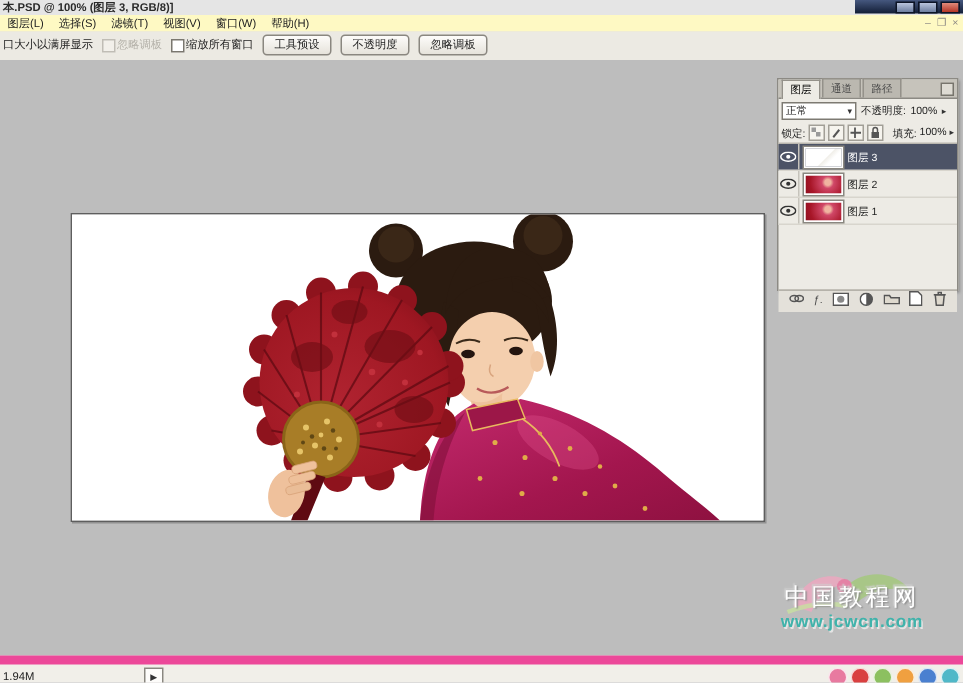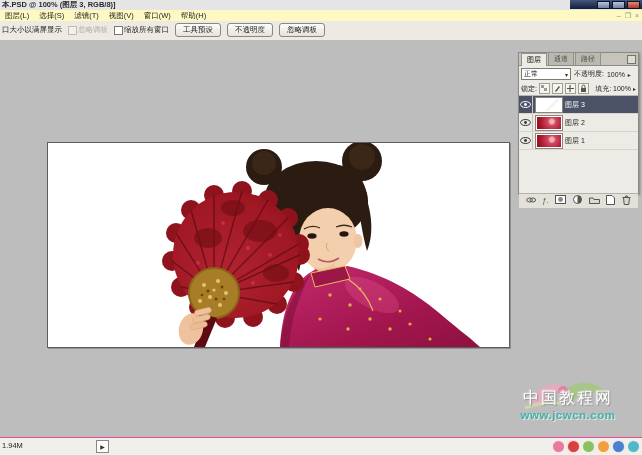--- a/index.html
+++ b/index.html
@@ -71,21 +71,21 @@
   .eye-cell{width:14px;height:17px;display:flex;align-items:center;justify-content:center;border-right:1px solid #c6c3bb;box-sizing:border-box;}
   .thumb{width:26px;height:14px;margin:0 3px;border:1px solid #fff;outline:1px solid #8a8780;box-sizing:border-box;}
   .thumb.red{background:radial-gradient(circle at 62% 38%, #f0b4a0 0 2px, #d04868 4px, #a81628 70%, #8e1020 100%);}
   .thumb.white{background:linear-gradient(135deg,#ffffff 55%,#f0eee8 56%,#ffffff 70%);}
   .layer-name{white-space:nowrap;}
   .lp-fill{height:43px;}
   .lp-bottom{height:14px;border-top:1px solid #b5b2aa;background:#e4e1da;display:flex;align-items:center;justify-content:space-evenly;}
   .lp-bottom .ico{color:#4a4a4a;font-size:7px;line-height:10px;}
 
   
-  .statusbar{position:absolute;left:0;top:437px;width:642px;height:18px;background:#f1efe9;border-top:1px solid #ec4899;box-sizing:border-box;padding-left:33px;}
+  .statusbar{position:absolute;left:0;top:437px;width:642px;height:18px;background:#f1efe9;border-top:6px solid #ec4899;box-sizing:border-box;padding-left:33px;}
   .doc-size{position:absolute;left:2px;top:3px;font-size:7.5px;color:#222;}
   .status-menu{position:absolute;left:96px;top:2px;width:11px;height:11px;border:1px solid #8a8780;background:#fdfcfa;
     font-size:6px;color:#333;display:flex;align-items:center;justify-content:center;}
   .logo-strip{position:absolute;right:2px;top:2px;display:flex;gap:2px;align-items:center;}
   .logo-dot{width:11px;height:11px;border-radius:50%;border:1px solid rgba(255,255,255,.8);}
 
   
   .watermark{position:absolute;left:497px;top:348px;width:142px;text-align:center;pointer-events:none;}
   .wm-flower{position:absolute;left:18px;top:-14px;}
   .wm-title{position:relative;font-size:16px;font-weight:normal;color:#fff;letter-spacing:2px;white-space:nowrap;

